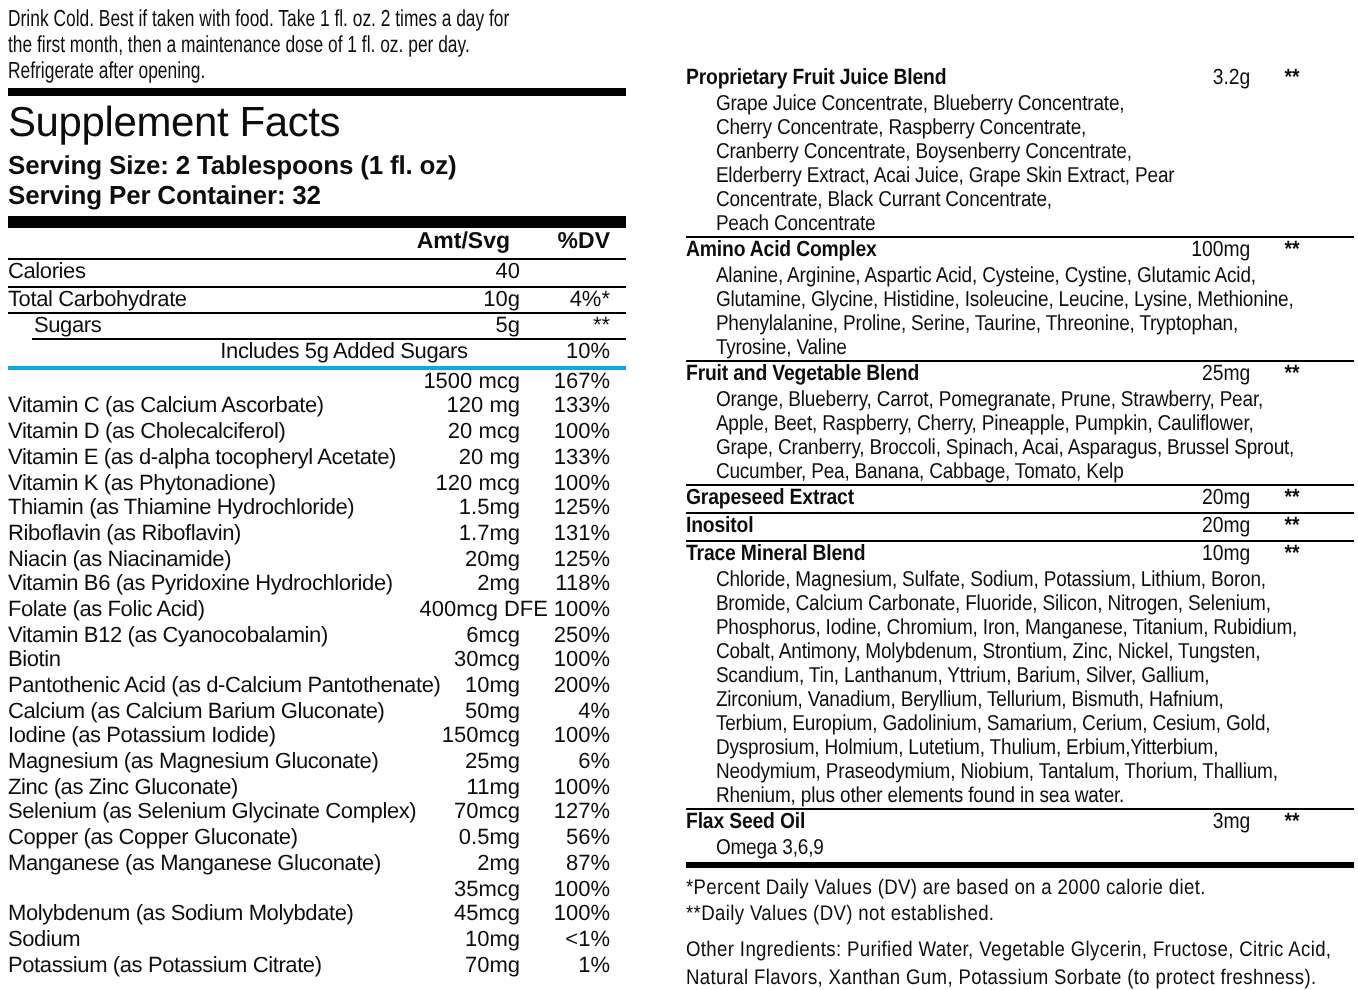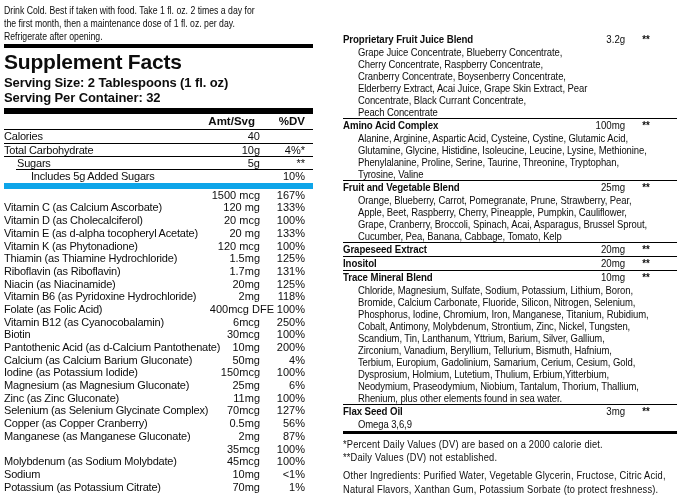--- a/index.html
+++ b/index.html
@@ -8,35 +8,35 @@
     font-family:"Liberation Sans", sans-serif;overflow:hidden;position:relative;
   }
   .wrap{display:flex;padding:3px 0 0 4px;box-sizing:border-box;}
   
   .left{width:309px;flex:none;}
   .intro{
     width:412px;transform:scaleX(0.75);transform-origin:0 0;
     font-size:11.6px;line-height:13px;white-space:pre-line;height:39px;
   }
   .bar-top{height:4px;background:#000;margin:2px 0 3px;width:309px;}
-  .sf-title{font-size:21px;font-weight:bold;line-height:22px;margin:1px 0 2px;letter-spacing:-0.2px;}
+  .sf-title{font-size:21px;font-weight:normal;line-height:22px;margin:1px 0 2px;letter-spacing:-0.2px;}
   .serving{font-size:13px;font-weight:bold;line-height:15px;letter-spacing:-0.1px;}
   .bar-mid{height:6px;background:#000;margin-top:3px;}
   .thead{position:relative;height:15px;line-height:15px;font-size:11.5px;font-weight:bold;border-bottom:1px solid #000;}
   .thead .hamt{position:absolute;right:58px;top:0;}
   .thead .hdv{position:absolute;right:8px;top:0;}
   .row{position:relative;height:12.7px;line-height:12.7px;font-size:11px;white-space:nowrap;}
   .row .nname{letter-spacing:-0.2px;}
   .nname.i1{padding-left:13px;}
   .nname.i2{padding-left:27px;}
   .row .namt{position:absolute;right:53px;top:0;}
   .row .namt.shift{right:39px;}
   .row .ndv{position:absolute;right:8px;top:0;}
   .row.b-thin{border-bottom:1px solid #000;}
-  .row.b-med{border-bottom:6px solid #0ea5e9;}
+  .row.b-med{border-bottom:2px solid #0ea5e9;text-align:center;}
   .row.b-thin-indent::after{content:"";position:absolute;left:12px;right:0;bottom:0;border-bottom:1px solid #000;}
   .note-row{height:12.7px;line-height:12.7px;font-size:11px;text-align:right;padding-right:6px;}
   
   .right{width:334px;flex:none;margin-left:30px;padding-top:30px;}
   .rscale{width:380px;transform:scaleX(0.879);transform-origin:0 0;}
   .section + .section{border-top:1px solid #000;}
   .sec-head{position:relative;height:13px;line-height:13px;font-size:11px;white-space:nowrap;}
   .sec-head .bname{font-weight:bold;letter-spacing:-0.1px;}
   .sec-head .namt{position:absolute;right:59px;top:0;}
   .sec-head .ndv{position:absolute;right:31px;top:0;font-weight:bold;}
@@ -79,21 +79,21 @@
         <div class="row"><span class="nname i0">Vitamin B6 (as Pyridoxine Hydrochloride)</span><span class="namt">2mg</span><span class="ndv">118%</span></div>
         <div class="row"><span class="nname i0">Folate (as Folic Acid)</span><span class="namt shift">400mcg DFE</span><span class="ndv">100%</span></div>
         <div class="row"><span class="nname i0">Vitamin B12 (as Cyanocobalamin)</span><span class="namt">6mcg</span><span class="ndv">250%</span></div>
         <div class="row"><span class="nname i0">Biotin</span><span class="namt">30mcg</span><span class="ndv">100%</span></div>
         <div class="row"><span class="nname i0">Pantothenic Acid (as d-Calcium Pantothenate)</span><span class="namt">10mg</span><span class="ndv">200%</span></div>
         <div class="row"><span class="nname i0">Calcium (as Calcium Barium Gluconate)</span><span class="namt">50mg</span><span class="ndv">4%</span></div>
         <div class="row"><span class="nname i0">Iodine (as Potassium Iodide)</span><span class="namt">150mcg</span><span class="ndv">100%</span></div>
         <div class="row"><span class="nname i0">Magnesium (as Magnesium Gluconate)</span><span class="namt">25mg</span><span class="ndv">6%</span></div>
         <div class="row"><span class="nname i0">Zinc (as Zinc Gluconate)</span><span class="namt">11mg</span><span class="ndv">100%</span></div>
         <div class="row"><span class="nname i0">Selenium (as Selenium Glycinate Complex)</span><span class="namt">70mcg</span><span class="ndv">127%</span></div>
-        <div class="row"><span class="nname i0">Copper (as Copper Cranberry)</span><span class="namt">0.5mg</span><span class="ndv">56%</span></div>
+        <div class="row"><span class="nname i0">Copper (as Copper Gluconate)</span><span class="namt">0.5mg</span><span class="ndv">56%</span></div>
         <div class="row"><span class="nname i0">Manganese (as Manganese Gluconate)</span><span class="namt">2mg</span><span class="ndv">87%</span></div>
         <div class="row"><span class="namt">35mcg</span><span class="ndv">100%</span></div>
         <div class="row"><span class="nname i0">Molybdenum (as Sodium Molybdate)</span><span class="namt">45mcg</span><span class="ndv">100%</span></div>
         <div class="row"><span class="nname i0">Sodium</span><span class="namt">10mg</span><span class="ndv">&lt;1%</span></div>
         <div class="row"><span class="nname i0">Potassium (as Potassium Citrate)</span><span class="namt">70mg</span><span class="ndv">1%</span></div>
       </div>
   </div>
 
   <div class="right">
     <div class="rscale">

